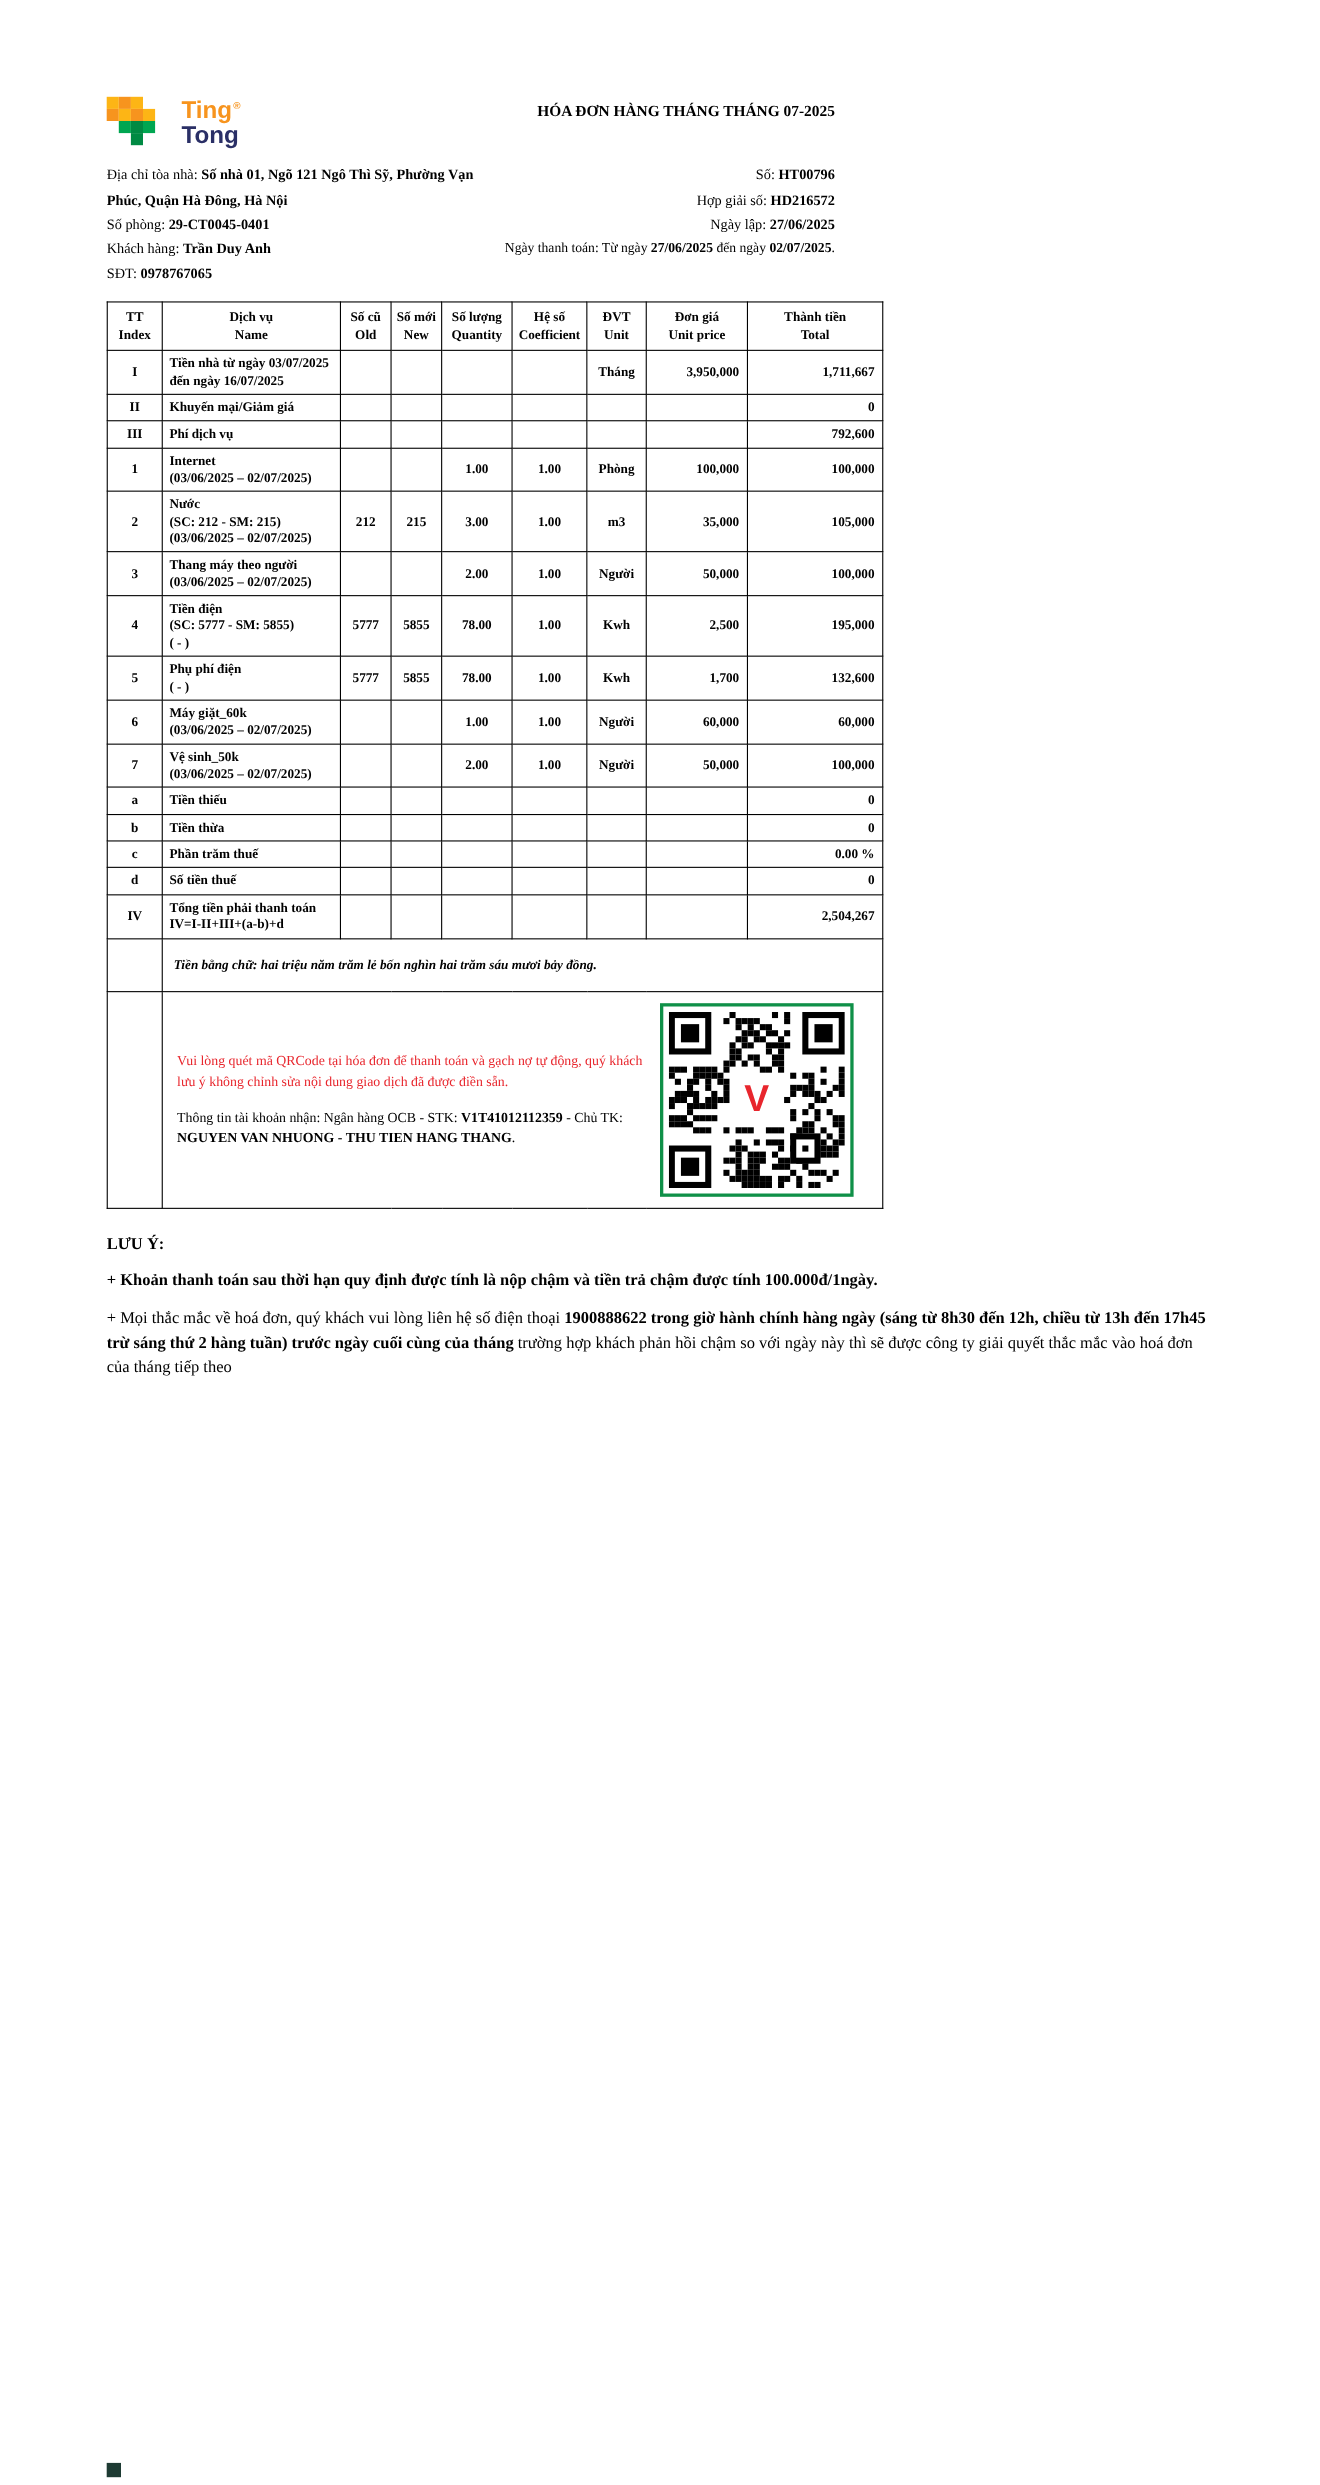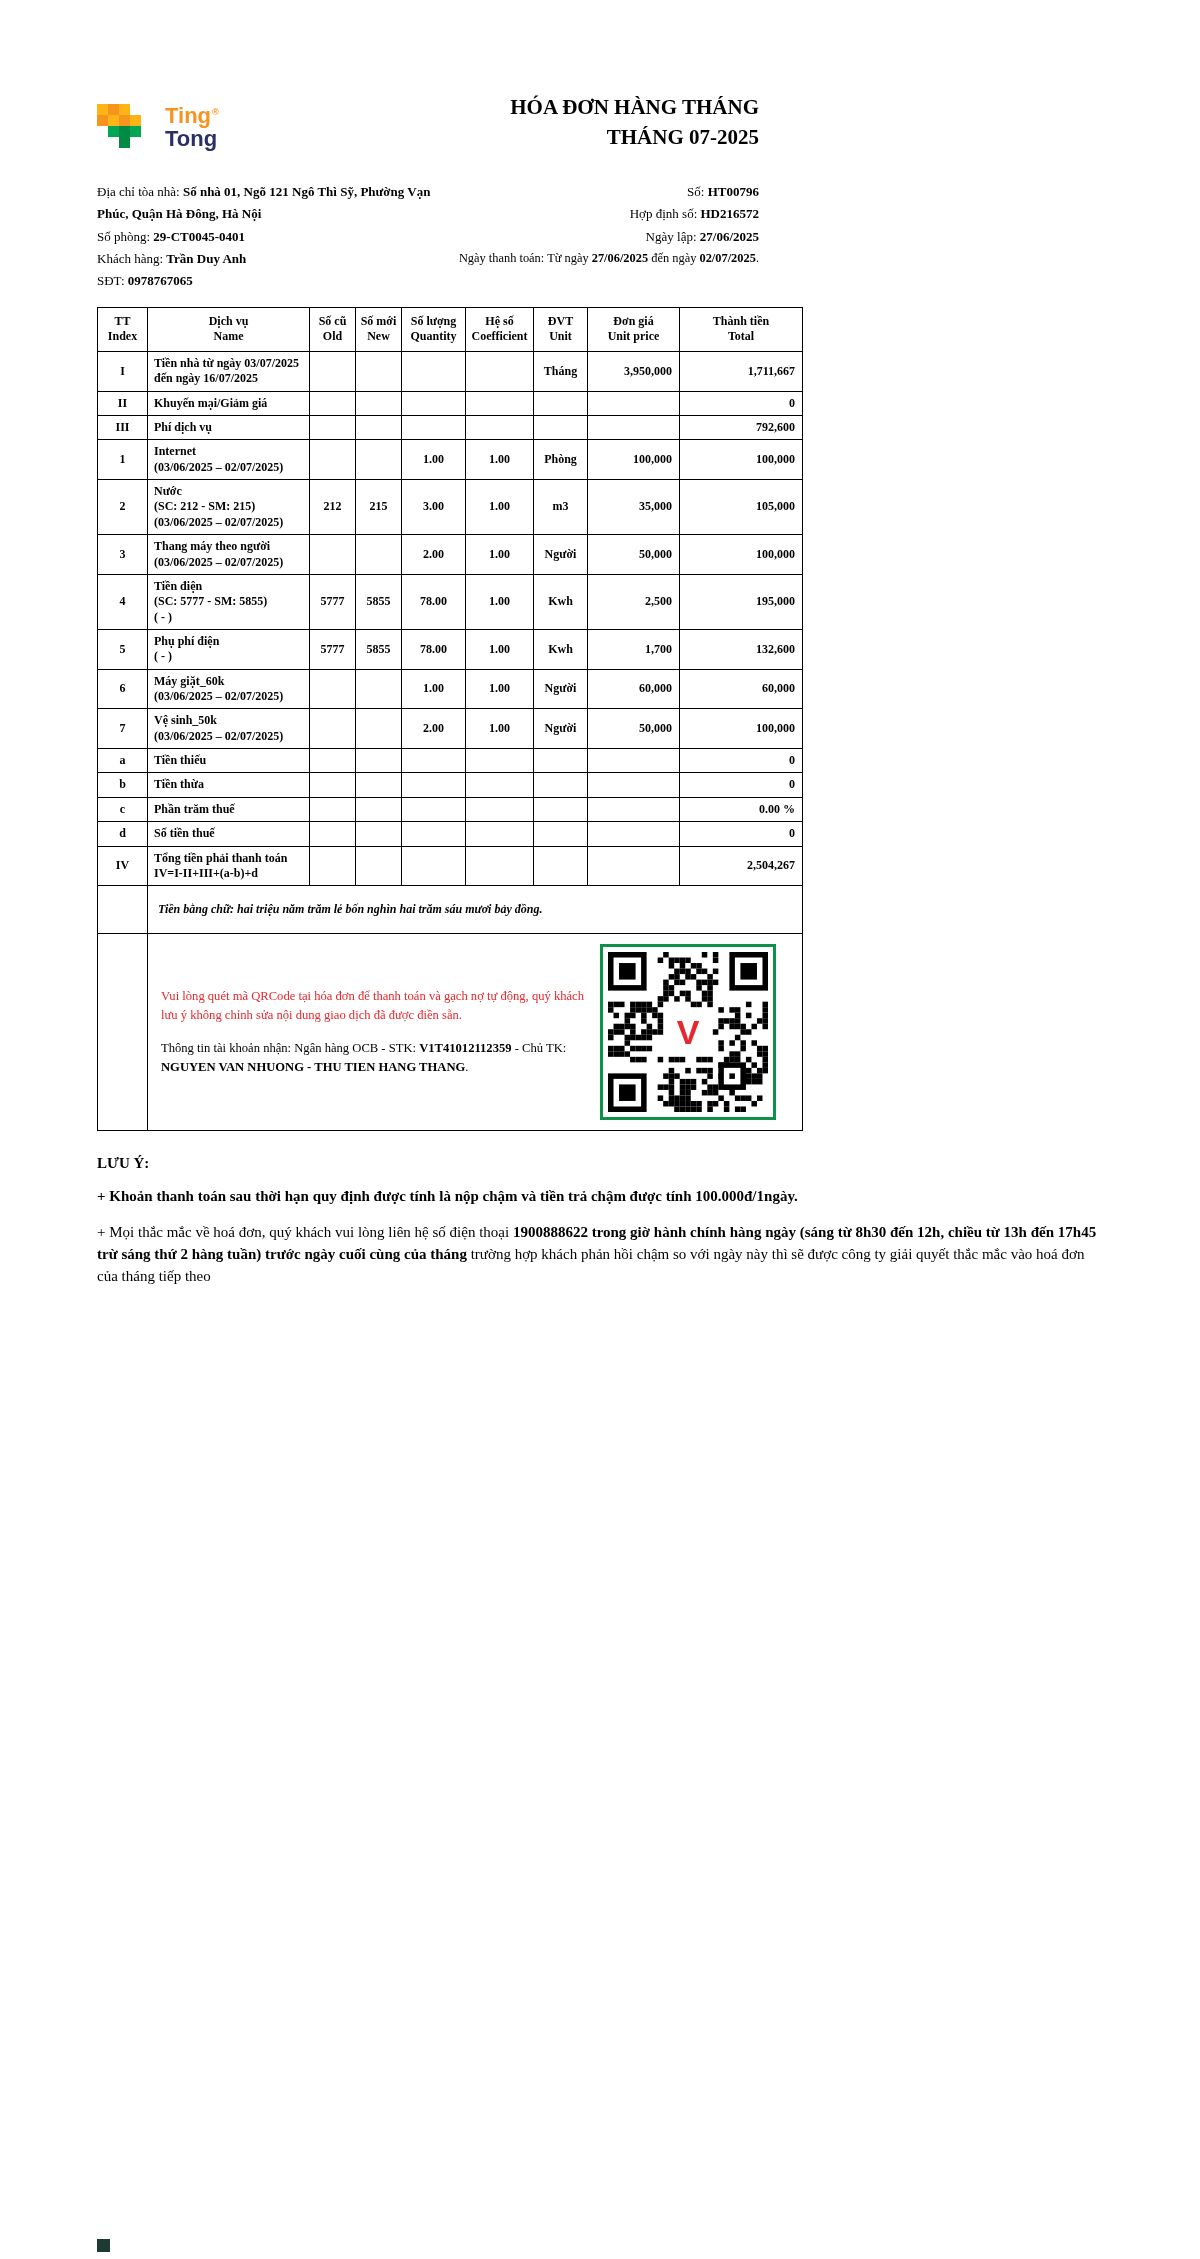--- a/index.html
+++ b/index.html
@@ -9,21 +9,21 @@
   .header-block{width:662px;display:flex;justify-content:space-between}
   .logo{display:flex;align-items:center;gap:22px}
   .logo-pixels{position:relative;width:46px;height:46px}
   .px{position:absolute;width:11px;height:11px}
   .o1{background:var(--orange)} .o2{background:var(--orange-light)}
   .g1{background:var(--green)} .g2{background:var(--green-dark)}
   .logo-text{font-family:"Liberation Sans",sans-serif;font-weight:bold;font-size:22px;line-height:1.05}
   .logo-ting{color:var(--orange)}
   .logo-tong{color:var(--navy)}
   .reg{font-size:9px;vertical-align:super;margin-left:1px}
-  .title{width:305px;text-align:right;font-size:21px;font-weight:bold;line-height:1.45;margin-top:4px}
+  .title{width:305px;text-align:right;font-size:14px;font-weight:bold;line-height:1.45;margin-top:4px}
 
   .info-block{width:662px;display:flex;margin-top:14px;font-size:13px}
   .info-left{width:336px}
   .info-right{flex:1;text-align:right}
   .info-line{line-height:1.72}
   .info-line .val{font-weight:bold}
   .payment-line{font-size:12.4px;white-space:nowrap}
 
   .invoice-table{border-collapse:collapse;table-layout:fixed;width:705px;margin-top:14px;font-size:12px;font-weight:bold}
   .invoice-table th,.invoice-table td{border:1px solid #000;vertical-align:middle}
@@ -90,21 +90,21 @@
 
     <div class="info-block">
       <div class="info-left">
         <div class="info-line"><span>Địa chỉ tòa nhà: </span><span class="val">Số nhà 01, Ngõ 121 Ngô Thì Sỹ, Phường Vạn Phúc, Quận Hà Đông, Hà Nội</span></div>
         <div class="info-line"><span>Số phòng: </span><span class="val">29-CT0045-0401</span></div>
         <div class="info-line"><span>Khách hàng: </span><span class="val">Trần Duy Anh</span></div>
         <div class="info-line"><span>SĐT: </span><span class="val">0978767065</span></div>
       </div>
       <div class="info-right">
         <div class="info-line"><span>Số: </span><span class="val">HT00796</span></div>
-        <div class="info-line"><span>Hợp định số: </span><span class="val">HD216572</span></div>
+        <div class="info-line"><span>Hợp giải số: </span><span class="val">HD216572</span></div>
         <div class="info-line"><span>Ngày lập: </span><span class="val">27/06/2025</span></div>
         <div class="info-line payment-line"><span>Ngày thanh toán: Từ ngày </span><span class="val">27/06/2025</span><span> đến ngày </span><span class="val">02/07/2025</span><span>.</span></div>
       </div>
     </div>
 
     <table class="invoice-table">
       <colgroup>
         <col class="w-tt">
           <col class="w-name">
           <col class="w-old">

